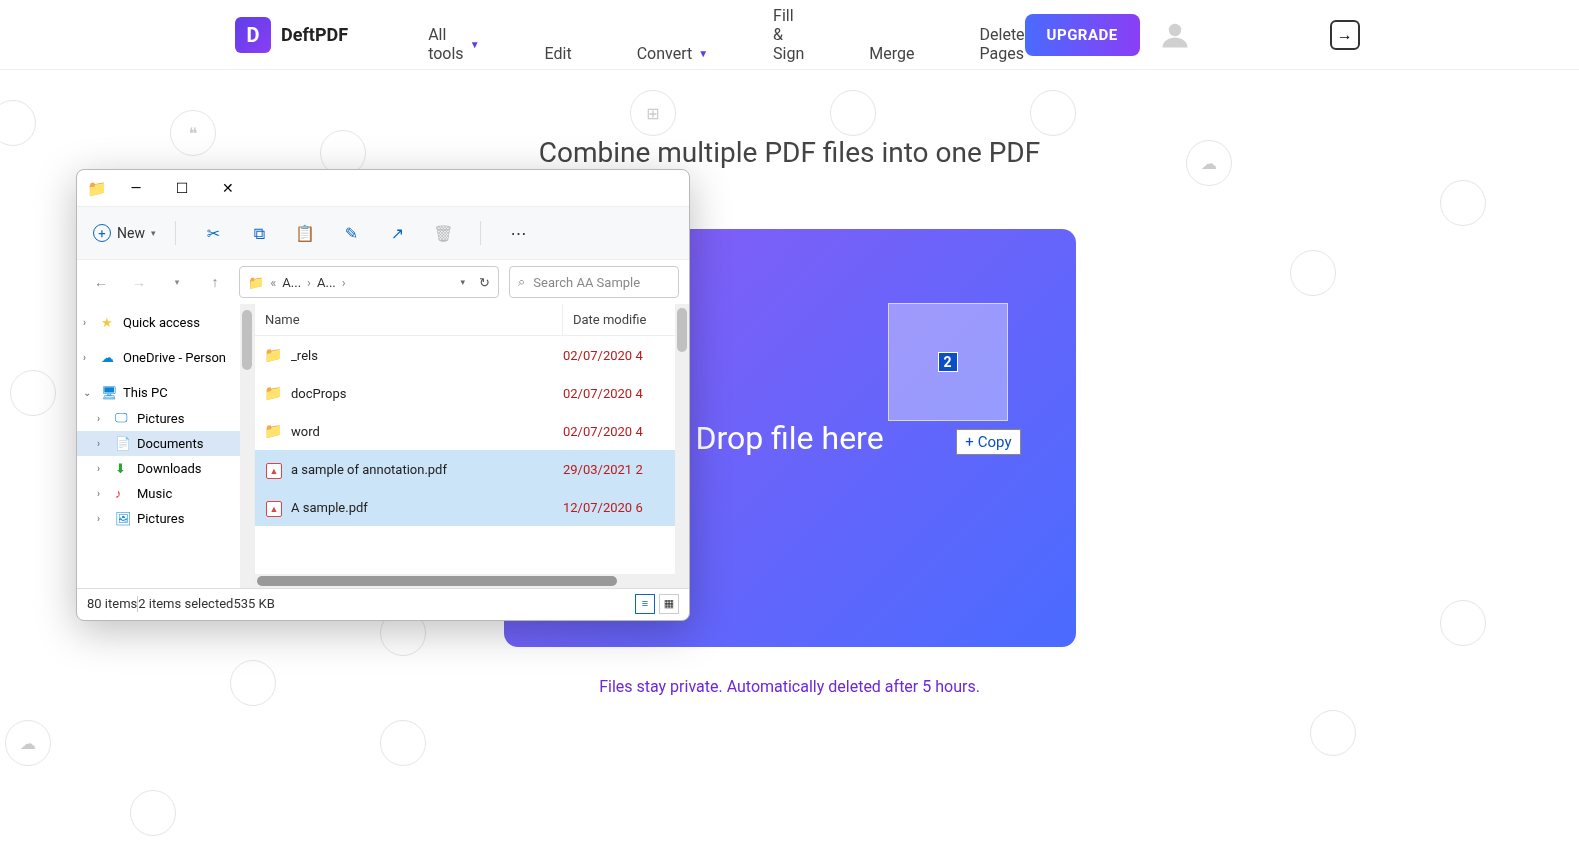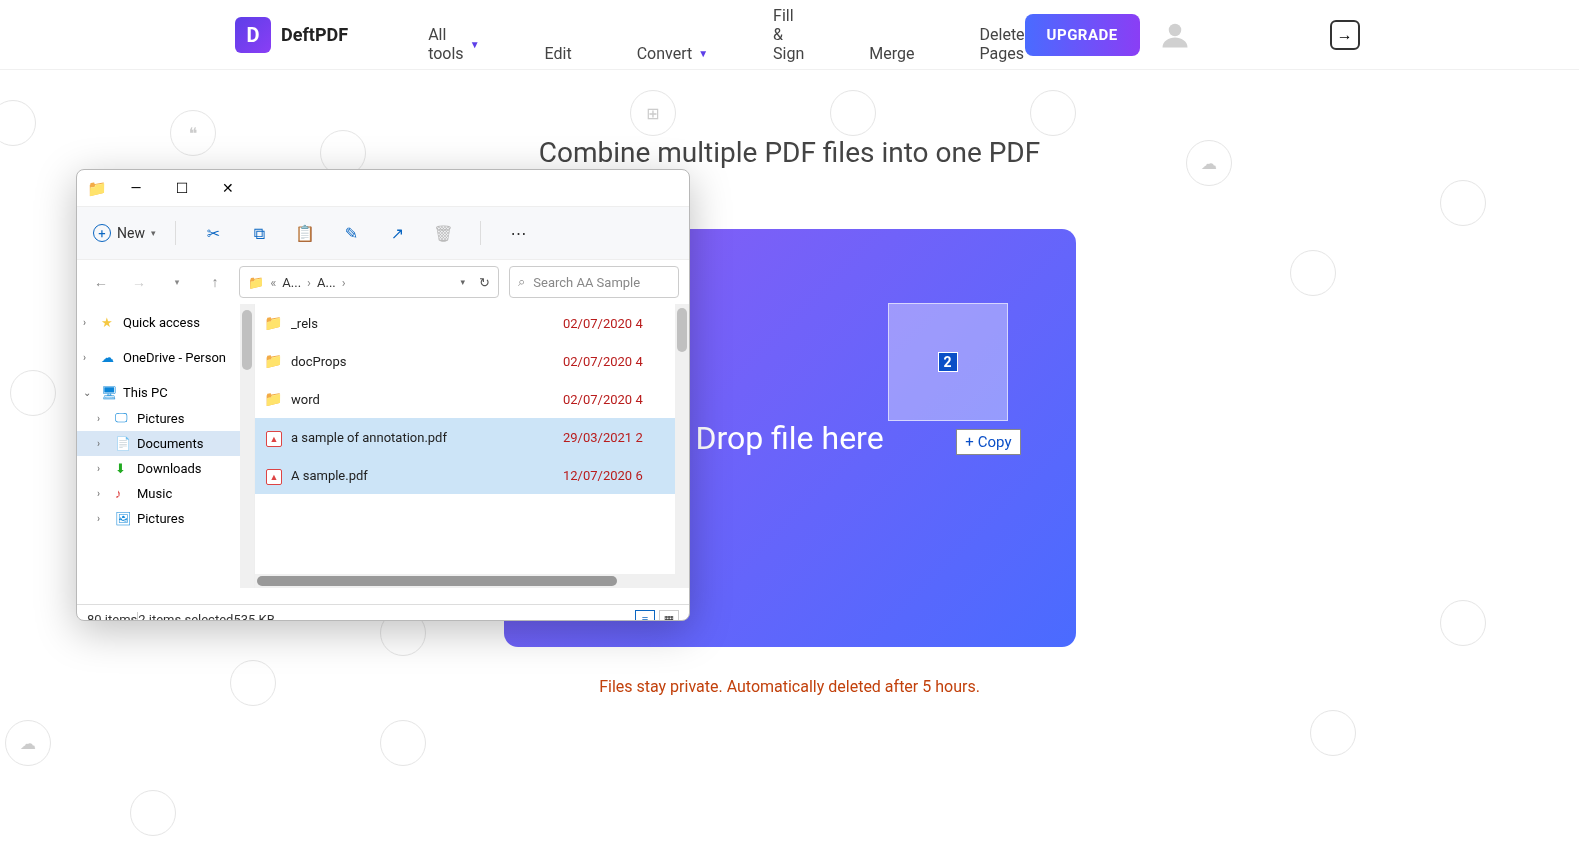--- a/index.html
+++ b/index.html
@@ -19,21 +19,21 @@
 
 
 .main { text-align: center; padding-top: 60px; position: relative; }
 .title { font-size: 42px; font-weight: 700; color: #222; }
 .subtitle { font-size: 28px; color: #444; margin-top: 6px; }
 .dropzone { width: 572px; height: 418px; margin: 60px auto 0; background: linear-gradient(135deg, #8a5cf5, #4a6bff); border-radius: 14px; position: relative; display:flex;align-items:center;justify-content:center; }
 .drop-text { color: #fff; font-size: 32px; font-weight: 400; }
 .drag-preview { position: absolute; top: 74px; right: 68px; width: 120px; height: 118px; background: rgba(255,255,255,0.35); border: 1px solid rgba(255,255,255,0.6); }
 .drag-badge { position:absolute; top:50%; left:50%; transform:translate(-50%,-50%); background:#0a4fc7; color:#fff; font-size:14px; font-weight:700; width:20px;height:20px;display:flex;align-items:center;justify-content:center;border:1px solid #fff;}
 .copy-tip { position:absolute; top:200px; right:55px; background:#fff; border:1px solid #888; padding:3px 8px; font-size:15px; color:#0a4fc7; display:flex;align-items:center;gap:4px;}
-.privacy { margin-top: 30px; color: #c2410c; font-size: 16px; }
+.privacy { margin-top: 30px; color: #6d28d9; font-size: 16px; }
 
 
 .fc { position:absolute; border:1px solid #e5e5e5; border-radius:50%; display:flex;align-items:center;justify-content:center;color:#ccc;font-size:16px;}
 
 
 .explorer { position:absolute; left:76px; top:169px; width:614px; height:452px; background:#fff; border:1px solid #b8b8b8; border-radius:8px; box-shadow: 0 10px 40px rgba(0,0,0,0.25); overflow:hidden;}
 .exp-title { height:36px; display:flex; align-items:center; padding:0 10px; }
 .exp-title .folder-ico { color:#f5c842; font-size:16px; margin-right:6px;}
 .exp-title-text { font-size:13px; color:#222; flex:1;}
 .win-btn { width:46px; height:32px; display:flex;align-items:center;justify-content:center; font-size:14px; cursor:pointer;}
@@ -65,21 +65,21 @@
 .col-date{width:126px;}
 .frow{display:flex;align-items:center;font-size:13px;color:#222;height:38px;cursor:pointer;}
 .frow.sel{background:#cce4f7;}
 .frow .fico{width:26px;text-align:center;font-size:15px;margin-left:6px;}
 .frow .fname{flex:1;padding-left:4px;}
 .frow .fdate{width:126px;color:#b91c1c;}
 .fold-ico{color:#f5c842;}
 .pdf-ico{width:16px;height:16px;border:1px solid #d44;border-radius:2px;display:inline-flex;align-items:center;justify-content:center;font-size:9px;color:#d44;background:#fff;font-weight:700;}
 .hscroll{position:absolute;bottom:0;left:0;right:14px;height:14px;background:#f0f0f0;}
 .hthumb{position:absolute;left:2px;bottom:2px;width:360px;height:10px;background:#999;border-radius:5px;}
-.exp-status{height:30px;border-top:1px solid #ddd;display:flex;align-items:center;padding:0 10px;font-size:13px;color:#333;margin-top:16px;}
+.exp-status{height:30px;border-top:1px solid #ddd;display:flex;align-items:center;padding:0 10px;font-size:13px;color:#333;}
 .exp-status .ssep{width:1px;height:16px;background:#ccc;}
 .view-btns{margin-left:auto;display:flex;gap:4px;}
 .vbtn{width:20px;height:20px;border:1px solid #ccc;display:flex;align-items:center;justify-content:center;font-size:11px;cursor:pointer;}
 .vbtn.act{border-color:#0a66c2;color:#0a66c2;}
 </style>
 </head>
 <body>
 
 <div class="fc" style="width:46px;height:46px;left:-10px;top:100px"></div>
 <div class="fc" style="width:46px;height:46px;left:170px;top:110px">❝</div>
@@ -231,20 +231,24 @@
       <div class="tree-item" style="padding-left:20px">
           <span class="chv">›</span>
           <span class="ico" style="color:#0a84d8">🖼</span>
           <span>Pictures</span>
         </div>
       <div class="tree-scroll">
           <div class="tree-thumb"></div>
         </div>
     </div>
     <div class="files">
+      <div class="fhdr">
+        <div class="col col-name">Name</div>
+        <div class="col col-date">Date modifie</div>
+      </div>
       <div id="file-rows">
           <div class="frow">
             <span class="fico"><span class="fold-ico">📁</span></span>
             <span class="fname">_rels</span>
             <span class="fdate">02/07/2020 4</span>
           </div>
           <div class="frow">
             <span class="fico"><span class="fold-ico">📁</span></span>
             <span class="fname">docProps</span>
             <span class="fdate">02/07/2020 4</span>

